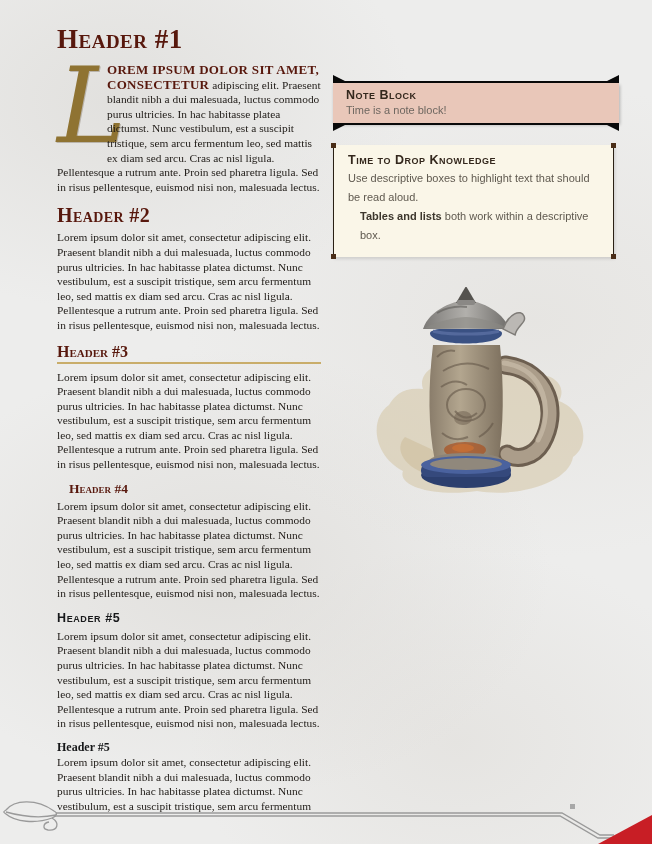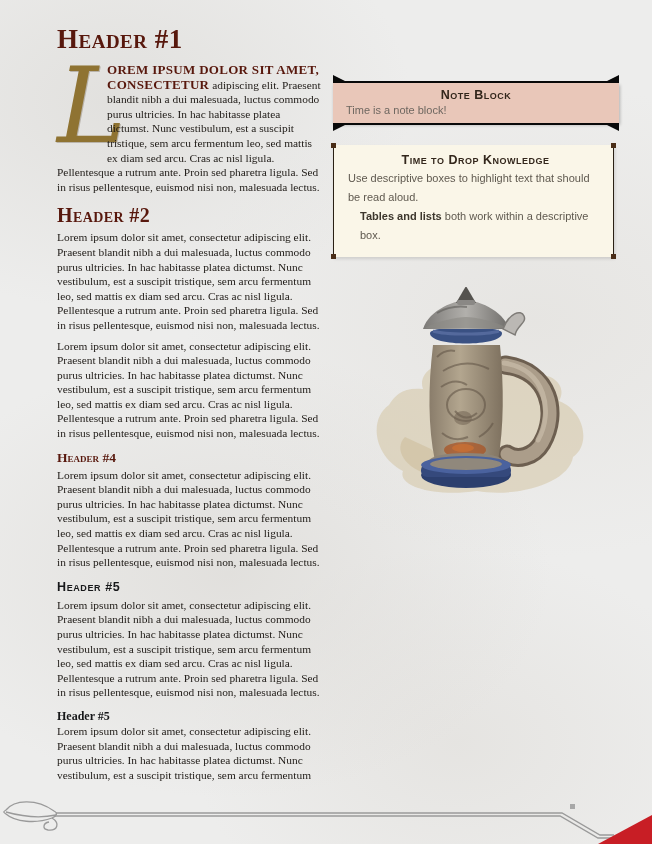--- a/index.html
+++ b/index.html
@@ -17,38 +17,38 @@
     color:#1f1b17;
   }
   .col{position:absolute;top:24px;}
   .col-left{left:57px;width:264px;}
   .col-right{left:333px;top:62px;width:286px;}
   p{margin:0 0 6px 0;font-size:11.4px;line-height:14.6px;text-align:left;}
   h1,h2,h3,h4{font-variant:small-caps;font-weight:600;color:#58180d;font-family:"Liberation Serif","DejaVu Serif",serif;}
   h1{font-size:27px;margin:0 0 8px 0;letter-spacing:.5px;}
   h2{font-size:20px;margin:10px 0 3px 0;letter-spacing:.4px;}
   h3{font-size:16px;margin:10px 0 6px 0;border-bottom:2px solid #c9ad6a;padding-bottom:1px;}
-  h4{font-size:13.5px;margin:9px 0 2px 0;}
+  h4{font-size:13.5px;margin:9px 0 2px 12px;}
   h5{font-variant:small-caps;font-family:"Liberation Sans","DejaVu Sans",sans-serif;
      font-size:12.5px;font-weight:600;color:#17181a;margin:10px 0 4px 0;letter-spacing:.6px;}
   h6{font-size:12px;font-weight:700;color:#17181a;margin:9px 0 0 0;font-family:"Liberation Serif","DejaVu Serif",serif;}
   .dropcap{
     float:left;width:50px;height:99px;
     font-family:"DejaVu Serif","Liberation Serif",serif;
     font-style:italic;font-size:104px;line-height:86px;
     color:#8f7332;text-shadow:1px 1px 0 rgba(60,40,10,.25);
   }
   .lead-caps{color:#58180d;letter-spacing:.3px;font-size:13px;font-weight:600;}
   
   .note{position:relative;margin:13px 0 14px 0;width:286px;}
   .note-edge{display:block;width:100%;height:8px;}
   .note-inner{background:#e9c7b9;padding:5px 13px 7px 13px;
     box-shadow:1px 2px 3px rgba(0,0,0,.25);}
   .box-title{font-variant:small-caps;font-family:"Liberation Sans","DejaVu Sans",sans-serif;
-    font-size:12.5px;font-weight:700;color:#33271c;letter-spacing:.5px;margin:0 0 2px 0;text-align:center;}
+    font-size:12.5px;font-weight:700;color:#33271c;letter-spacing:.5px;margin:0 0 2px 0;}
   .note-text{font-family:"Liberation Sans","DejaVu Sans",sans-serif;font-size:11px;color:#6e6760;}
   
   .desc{position:relative;background:#faf6e8;border-left:1.5px solid #2a2014;border-right:1.5px solid #2a2014;
     padding:8px 10px 12px 14px;width:255px;margin:0 0 0 0;box-shadow:1px 2px 3px rgba(0,0,0,.12);}
   .desc .dot{position:absolute;width:5px;height:5px;background:#4a2d17;}
   .desc .tl{top:-2px;left:-3px;} .desc .tr{top:-2px;right:-3px;}
   .desc .bl{bottom:-2px;left:-3px;} .desc .br{bottom:-2px;right:-3px;}
   .desc-body{font-family:"Liberation Sans","DejaVu Sans",sans-serif;font-size:11px;line-height:19px;color:#5f594f;margin:2px 0 0 0;}
   .desc-line2{display:block;margin-left:12px;}
   .desc-bold{font-weight:700;color:#3c362c;}
@@ -60,20 +60,21 @@
 
 <div class="page">
 
   <div class="col col-left">
     <h1>Header #1</h1>
     <p>
       <span class="dropcap">L</span><span class="lead-caps">OREM IPSUM DOLOR SIT AMET, CONSECTETUR</span><span> adipiscing elit. Praesent blandit nibh a dui malesuada, luctus commodo purus ultricies. In hac habitasse platea dictumst. Nunc vestibulum, est a suscipit tristique, sem arcu fermentum leo, sed mattis ex diam sed arcu. Cras ac nisl ligula. Pellentesque a rutrum ante. Proin sed pharetra ligula. Sed in risus pellentesque, euismod nisi non, malesuada lectus.</span>
     </p>
     <h2>Header #2</h2>
     <p>Lorem ipsum dolor sit amet, consectetur adipiscing elit. Praesent blandit nibh a dui malesuada, luctus commodo purus ultricies. In hac habitasse platea dictumst. Nunc vestibulum, est a suscipit tristique, sem arcu fermentum leo, sed mattis ex diam sed arcu. Cras ac nisl ligula. Pellentesque a rutrum ante. Proin sed pharetra ligula. Sed in risus pellentesque, euismod nisi non, malesuada lectus.</p>
+    <h3>Header #3</h3>
     <p>Lorem ipsum dolor sit amet, consectetur adipiscing elit. Praesent blandit nibh a dui malesuada, luctus commodo purus ultricies. In hac habitasse platea dictumst. Nunc vestibulum, est a suscipit tristique, sem arcu fermentum leo, sed mattis ex diam sed arcu. Cras ac nisl ligula. Pellentesque a rutrum ante. Proin sed pharetra ligula. Sed in risus pellentesque, euismod nisi non, malesuada lectus.</p>
     <h4>Header #4</h4>
     <p>Lorem ipsum dolor sit amet, consectetur adipiscing elit. Praesent blandit nibh a dui malesuada, luctus commodo purus ultricies. In hac habitasse platea dictumst. Nunc vestibulum, est a suscipit tristique, sem arcu fermentum leo, sed mattis ex diam sed arcu. Cras ac nisl ligula. Pellentesque a rutrum ante. Proin sed pharetra ligula. Sed in risus pellentesque, euismod nisi non, malesuada lectus.</p>
     <h5>Header #5</h5>
     <p>Lorem ipsum dolor sit amet, consectetur adipiscing elit. Praesent blandit nibh a dui malesuada, luctus commodo purus ultricies. In hac habitasse platea dictumst. Nunc vestibulum, est a suscipit tristique, sem arcu fermentum leo, sed mattis ex diam sed arcu. Cras ac nisl ligula. Pellentesque a rutrum ante. Proin sed pharetra ligula. Sed in risus pellentesque, euismod nisi non, malesuada lectus.</p>
     <h6>Header #5</h6>
     <p>Lorem ipsum dolor sit amet, consectetur adipiscing elit. Praesent blandit nibh a dui malesuada, luctus commodo purus ultricies. In hac habitasse platea dictumst. Nunc vestibulum, est a suscipit tristique, sem arcu fermentum</p>
   </div>
 
   <div class="col col-right">

